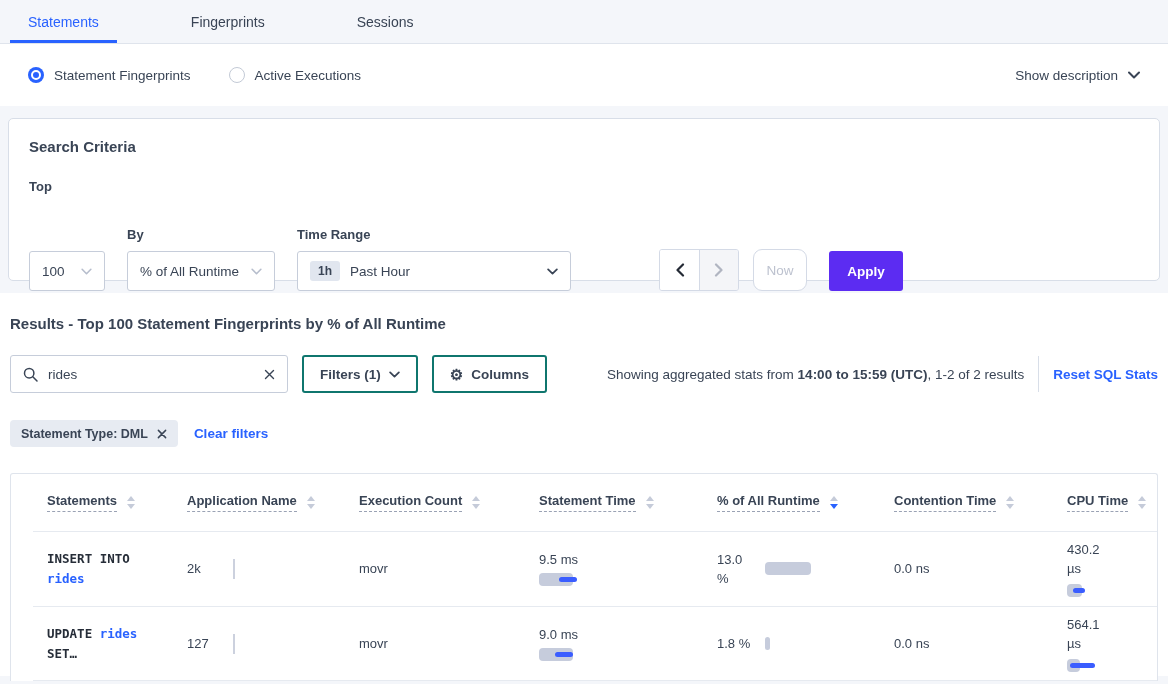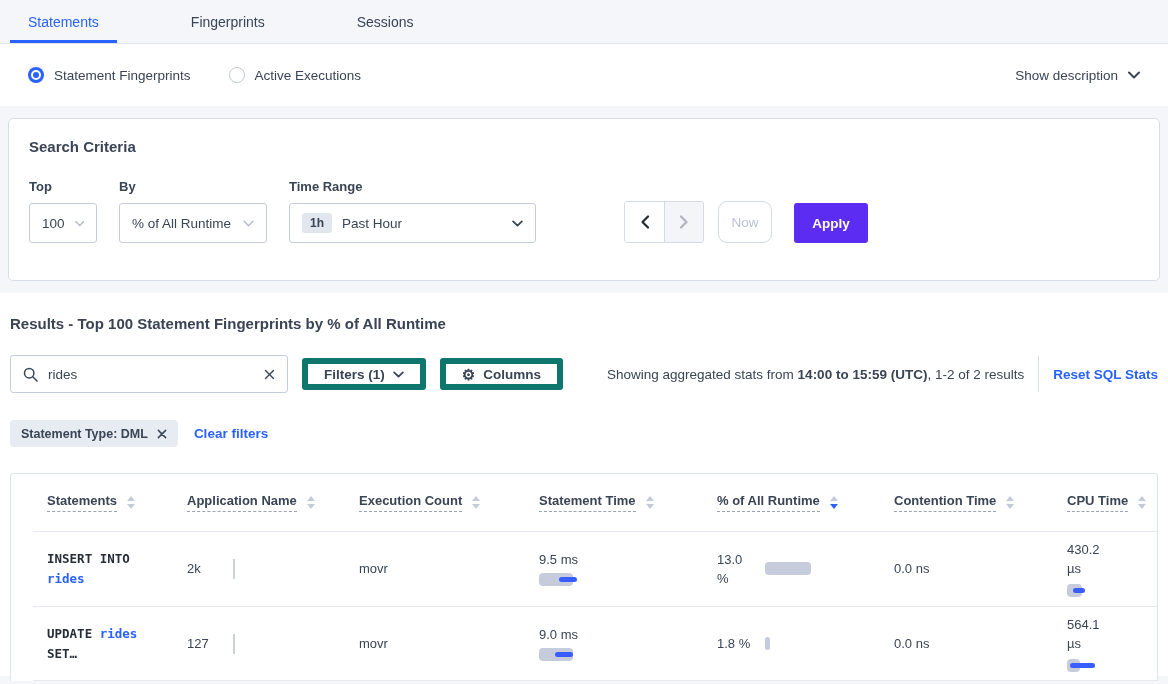--- a/index.html
+++ b/index.html
@@ -26,39 +26,39 @@
   .radio-off { width:16px; height:16px; border-radius:50%; border:1px solid #c3cad6; background:#fff; flex:none;}
   .show-desc { margin-left:auto; display:flex; align-items:center; gap:10px; cursor:pointer; font-size:13.5px; }
 
   
   .panel { margin:12px 8px 0; background:#fff; border:1px solid #d8dee8; border-radius:5px; padding:19px 20px 28px; height:163px; }
   .panel-title { font-size:15px; font-weight:bold; }
   .fields { display:flex; margin-top:24px; align-items:flex-end; }
   .field { display:flex; flex-direction:column; gap:9px; }
   .field-label { font-size:13px; font-weight:bold; }
   .select { border:1px solid #c6cdda; border-radius:3px; height:40px; display:flex; align-items:center; padding:0 12px; background:#fff; cursor:pointer; justify-content:space-between; gap:10px; }
-  .sel-top { width:68px; margin-right:22px; }
+  .sel-top { width:76px; margin-right:22px;margin-top:48px; }
   .sel-by { width:148px; margin-right:22px; }
-  .sel-range { width:247px; }
+  .sel-range { width:274px; }
   .badge-1h { background:#e1e6ef; border-radius:3px; font-size:12px; font-weight:bold; padding:3px 8px; margin-right:10px; }
   .range-inner { display:flex; align-items:center; flex:1; }
   .nav-group { display:flex; margin-left:88px; border:1px solid #d4dae6; border-radius:3px; overflow:hidden; height:42px; }
   .nav-btn { width:39px; display:flex; align-items:center; justify-content:center; background:#fff; cursor:pointer; }
   .nav-btn.disabled { background:#f4f5f8; border-left:1px solid #d4dae6; cursor:default; }
   .now-btn { margin-left:14px; height:42px; width:54px; border:1px solid #d4dae6; border-radius:9px; background:#fff; color:#bdc2cf; font-size:13.5px; display:flex; align-items:center; justify-content:center; }
   .apply-btn { margin-left:22px; height:40px; width:74px; border:none; border-radius:3px; background:#5c2cf2; color:#fff; font-weight:bold; font-size:13.5px; display:flex; align-items:center; justify-content:center; cursor:pointer; }
 
   
   .results { background:#fff; margin-top:12px; height:383px; }
   .results-inner { padding:22px 10px 0; }
   .results-heading { font-size:15px; font-weight:bold; }
   .toolbar { margin-top:23px; display:flex; align-items:center; }
   .search-box { width:278px; height:38px; border:1px solid #c6cdda; border-radius:3px; display:flex; align-items:center; padding:0 12px; gap:10px; background:#fff; }
   .search-box input { border:none; outline:none; flex:1; font-size:13.5px; color:#394455; font-family:"Liberation Sans",sans-serif; min-width:0; }
-  .btn-outline { margin-left:14px; height:32px; border:6px solid #0f766e; border-radius:3px; background:#fff; display:flex; align-items:center; gap:8px; padding:0 16px; font-size:13.5px; font-weight:bold; color:#394455; cursor:pointer; }
+  .btn-outline { margin-left:14px; height:38px; border:2px solid #0f766e; border-radius:3px; background:#fff; display:flex; align-items:center; gap:8px; padding:0 16px; font-size:13.5px; font-weight:bold; color:#394455; cursor:pointer; }
   .gear { font-size:15px; line-height:1; }
   .stats-text { margin-left:auto; font-size:13.5px; white-space:nowrap; }
   .v-divider { width:1px; height:36px; background:#d8dee8; margin:0 14px; }
   .link { color:#2962ff; font-weight:bold; font-size:13.5px; cursor:pointer; text-decoration:none; white-space:nowrap; }
 
   .chips-row { margin-top:27px; display:flex; align-items:center; }
   .chip { background:#e7ebf2; border-radius:4px; height:27px; display:flex; align-items:center; gap:9px; padding:0 11px; font-size:12.5px; font-weight:bold; }
   .chip .x-icon { cursor:pointer; }
   .clear-link { margin-left:16px; }
 

